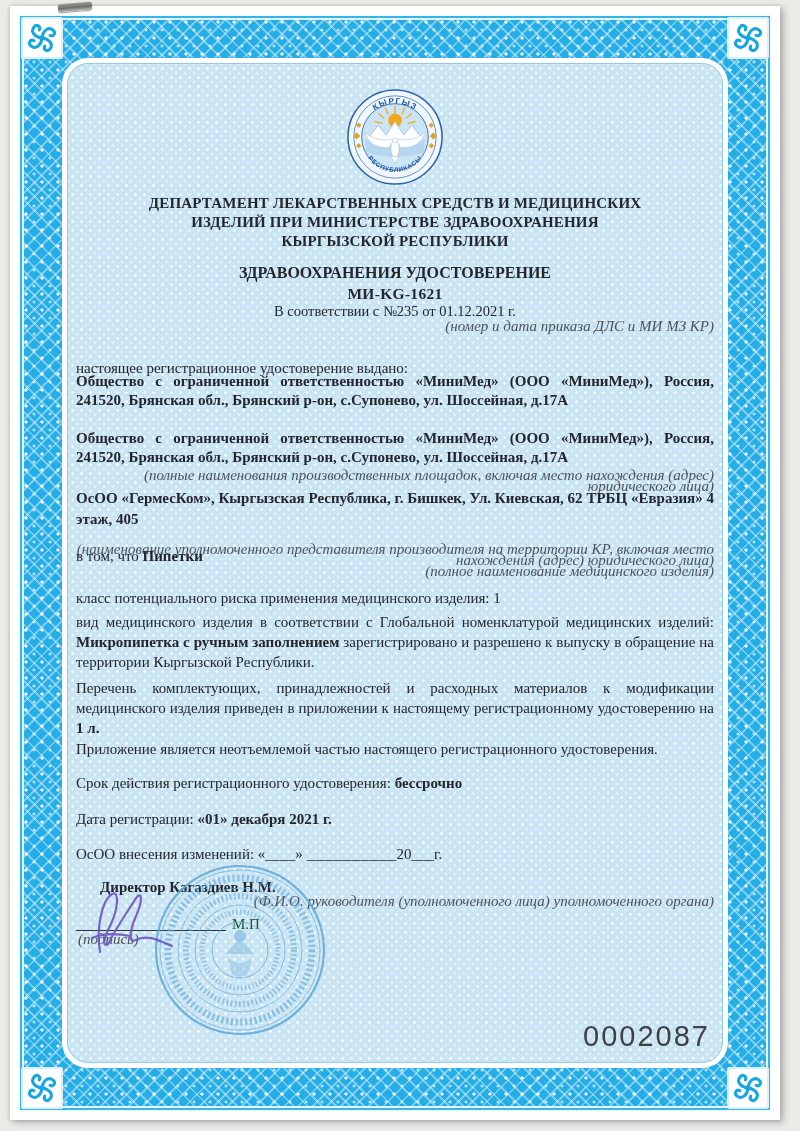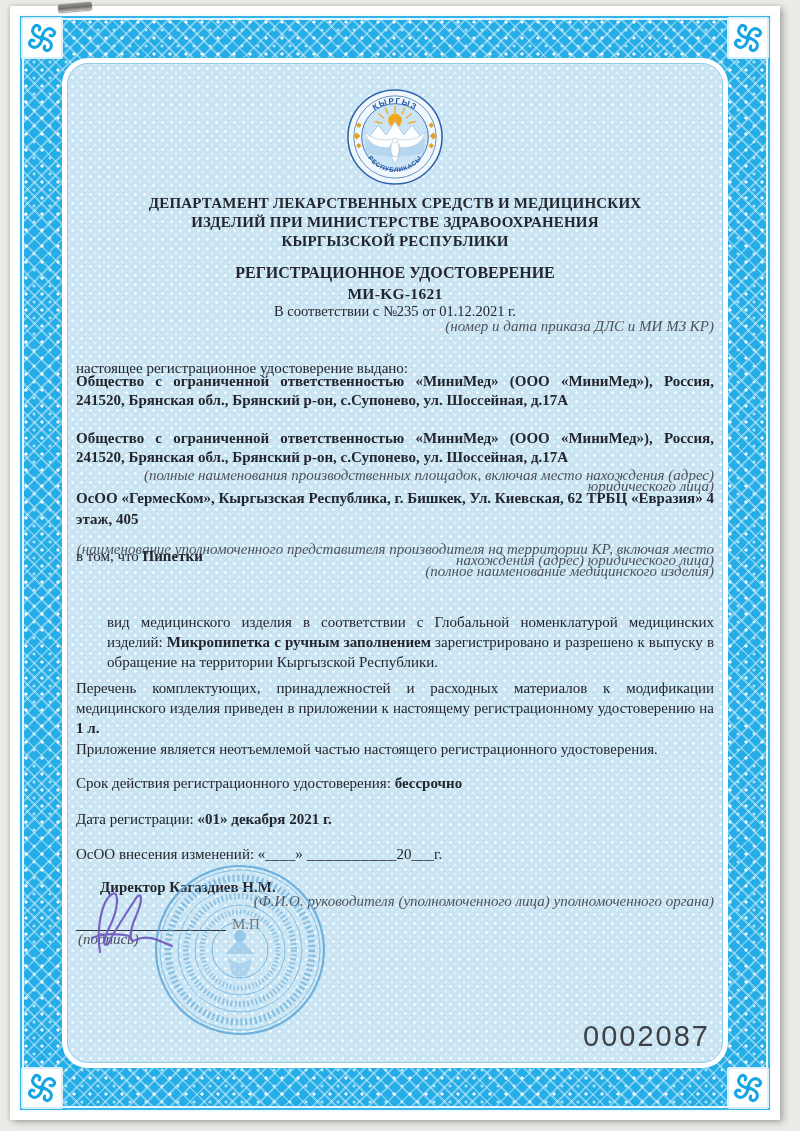--- a/index.html
+++ b/index.html
@@ -65,21 +65,21 @@
   .num{font-size:15.5px;font-weight:bold;letter-spacing:.3px;}
   .acc{font-size:14.5px;}
   .serial{
     position:absolute;top:1014px;right:70px;
     font-family:"Liberation Sans", sans-serif;
     font-size:29px;color:#3e4246;letter-spacing:2px;
   }
   .sigline{
     position:absolute;left:0;top:22px;width:150px;border-bottom:1.3px solid #30343c;height:0;
   }
-  .mp{position:absolute;left:156px;top:8px;font-size:15px;color:#737373;}
+  .mp{position:absolute;left:156px;top:8px;font-size:15px;color:#14532d;}
   .sigcap{position:absolute;left:2px;top:26px;}
   .stamp{position:absolute;left:142px;top:856px;width:176px;height:176px;opacity:.85;}
   .ink{position:absolute;left:76px;top:882px;width:90px;height:72px;}
   .staple{
     position:absolute;left:48px;top:-3px;width:34px;height:8px;
     background:linear-gradient(180deg,#9a9a98,#6e6e6c 55%,#bcbcba);
     border-radius:2px;transform:rotate(-5deg);
     box-shadow:0 1px 1px rgba(0,0,0,.4);
   }
 </style>
@@ -183,42 +183,45 @@
         <path d="M46 70 L54 70 L50 77 Z" fill="#ffffff" stroke="#9cb8d6" stroke-width="0.5"></path>
       </g>
     </svg>
   </div>
 
   <div class="blk center dept" style="top:188px;">
     <div>ДЕПАРТАМЕНТ ЛЕКАРСТВЕННЫХ СРЕДСТВ И МЕДИЦИНСКИХ</div>
     <div>ИЗДЕЛИЙ ПРИ МИНИСТЕРСТВЕ ЗДРАВООХРАНЕНИЯ</div>
     <div>КЫРГЫЗСКОЙ РЕСПУБЛИКИ</div>
   </div>
-  <div class="blk center title1" style="top:258px;">РЕГИСТРАЦИОННОЕ УДОСТОВЕРЕНИЕ</div>
+  <div class="blk center title1" style="top:258px;">ЗДРАВООХРАНЕНИЯ УДОСТОВЕРЕНИЕ</div>
   <div class="blk center num" style="top:279px;">МИ-KG-1621</div>
   <div class="blk center acc" style="top:297px;">В соответствии с №235 от 01.12.2021 г.</div>
   <div class="blk center cap" style="top:315px;">(номер и дата приказа ДЛС и МИ МЗ КР)</div>
 
   <div class="blk t15" style="top:353px;">настоящее регистрационное удостоверение выдано:</div>
 
   <div class="blk t15 bold just" style="top:366px;">Общество с ограниченной ответственностью «МиниМед» (ООО «МиниМед»), Россия, 241520, Брянская обл., Брянский р-он, с.Супонево, ул. Шоссейная, д.17А</div>
 
   <div class="blk t15 bold just" style="top:423px;">Общество с ограниченной ответственностью «МиниМед» (ООО «МиниМед»), Россия, 241520, Брянская обл., Брянский р-он, с.Супонево, ул. Шоссейная, д.17А</div>
   <div class="blk cap" style="top:464px;">(полные наименования производственных площадок, включая место нахождения (адрес) юридического лица)</div>
 
   <div class="blk t15 bold just" style="top:482px;line-height:21px;">ОсОО «ГермесКом», Кыргызская Республика, г. Бишкек, Ул. Киевская, 62 ТРБЦ «Евразия» 4 этаж, 405</div>
   <div class="blk cap" style="top:538px;">(наименование уполномоченного представителя производителя на территории КР, включая место нахождения (адрес) юридического лица)</div>
 
   <div class="blk t15" style="top:541px;">
     <span>в том, что </span><span class="bold">Пипетки</span>
   </div>
   <div class="blk cap" style="top:560px;">(полное наименование медицинского изделия)</div>
 
-
-  <div class="blk t15 just" style="top:606px;line-height:20px;margin-left:31px;">
+  <div class="blk t15" style="top:583px;">
+    <span>класс потенциального риска применения медицинского изделия: </span><span>1</span>
+  </div>
+
+  <div class="blk t15 just" style="top:606px;line-height:20px;">
     <span>вид медицинского изделия в соответствии с Глобальной номенклатурой медицинских изделий: </span><span class="bold">Микропипетка с ручным заполнением</span><span> зарегистрировано и разрешено к выпуску в обращение на территории Кыргызской Республики.</span>
   </div>
 
   <div class="blk t15 just" style="top:672px;line-height:20px;">
     <span>Перечень комплектующих, принадлежностей и расходных материалов к модификации медицинского изделия приведен в приложении к настоящему регистрационному удостоверению на </span><span class="bold">1 л.</span>
   </div>
 
   <div class="blk t15" style="top:734px;">Приложение является неотъемлемой частью настоящего регистрационного удостоверения.</div>
 
   <div class="blk t15" style="top:768px;">

